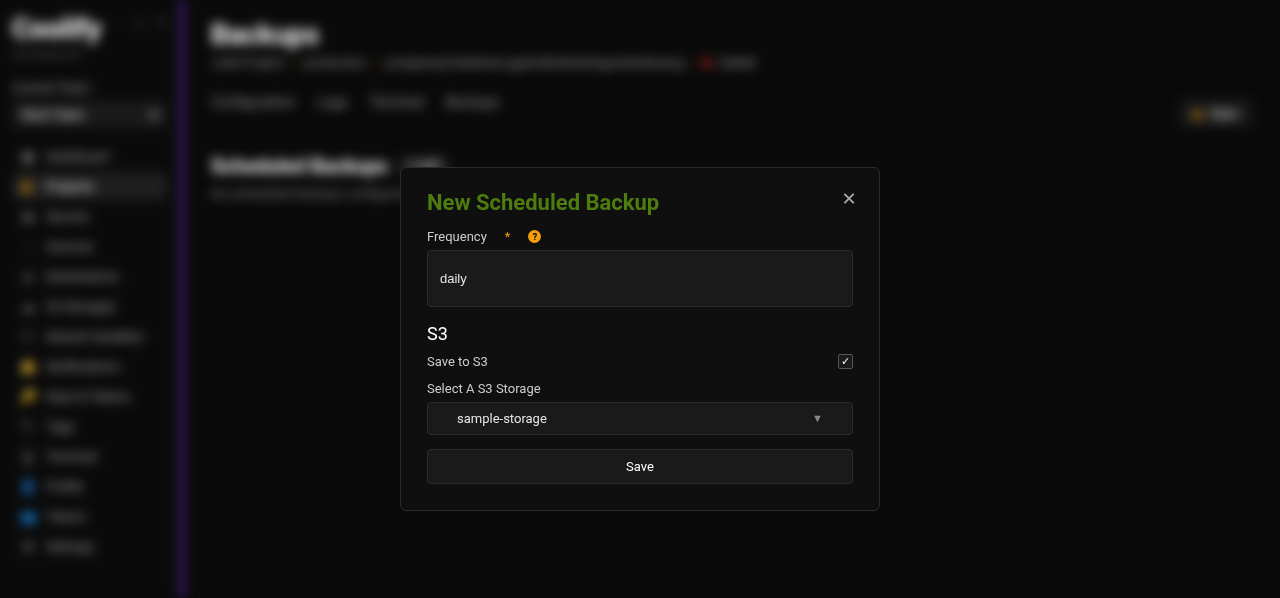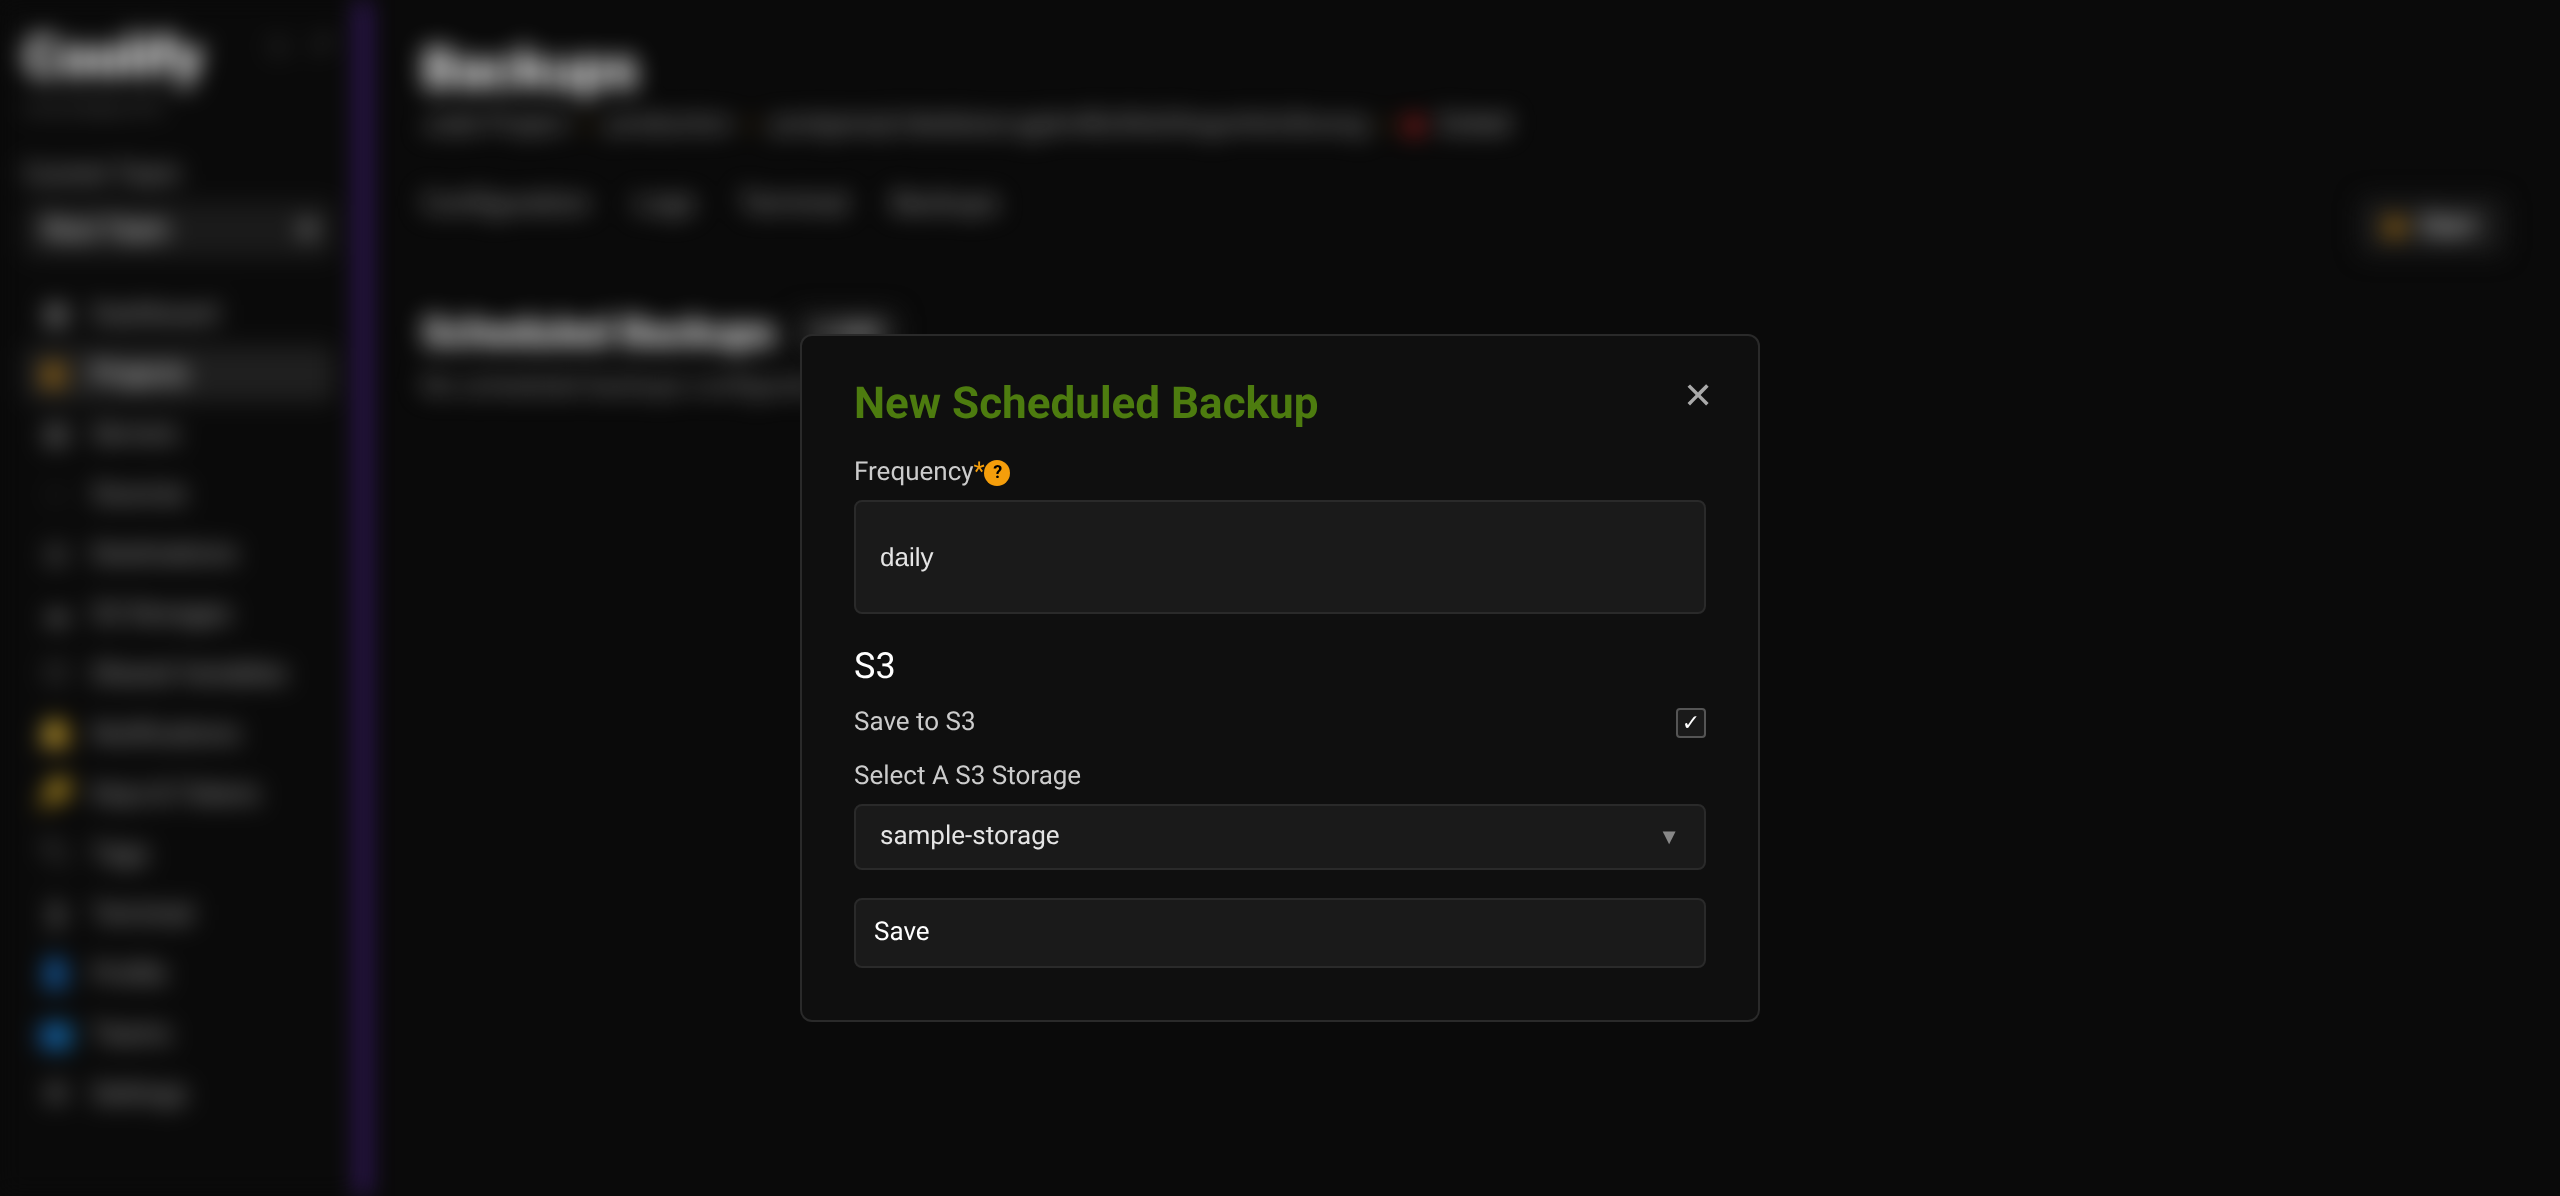--- a/index.html
+++ b/index.html
@@ -84,21 +84,21 @@
   padding: 22px 26px 26px 26px;
   position: relative;
 }
 .modal-title { font-size: 22px; font-weight: 700; color: #4d7c0f; margin-bottom: 14px; }
 .close-btn {
   position: absolute; top: 18px; right: 18px;
   width: 24px; height: 24px; color: #aaa; cursor: pointer;
   display: flex; align-items: center; justify-content: center;
   font-size: 18px;
 }
-.field-label { font-size: 13px; color: #ccc; display: flex; align-items: center; gap: 0; margin-bottom: 6px; }
+.field-label { font-size: 13px; color: #ccc; display: flex; align-items: center; gap: 18px; margin-bottom: 6px; }
 .req { color: #f59e0b; }
 .info-icon {
   width: 13px; height: 13px; border-radius: 50%;
   background: #f59e0b;
   display: inline-flex;
   align-items: center;
   justify-content: center;
   flex-shrink: 0;
 }
 .info-icon::after {
@@ -115,29 +115,29 @@
 .subheading { font-size: 18px; font-weight: 400; color: #fff; margin-top: 16px; margin-bottom: 10px; }
 .toggle-row { display: flex; justify-content: space-between; align-items: center; font-size: 13px; color: #ccc; margin-bottom: 12px; }
 .checkbox {
   width: 15px; height: 15px; border: 1px solid #555; border-radius: 2px;
   background: #1a1a1a; display: flex; align-items: center; justify-content: center;
   cursor: pointer;
 }
 .checkbox.checked::after { content: "✓"; font-size: 11px; color: #fff; }
 .select {
   width: 100%; background: #1a1a1a; border: 1px solid #2a2a2a;
-  color: #e5e5e5; padding: 8px 12px; border-radius: 4px; font-size: 13px;
+  color: #e5e5e5; padding: 8px 29px; border-radius: 4px; font-size: 13px;
   display: flex; justify-content: space-between; align-items: center;
   cursor: pointer; margin-bottom: 14px;
 }
 .select .chev { color: #888; font-size: 11px; }
 .save-btn {
   width: 100%; background: #1a1a1a; border: 1px solid #2a2a2a;
   color: #fff; padding: 9px; border-radius: 4px; font-size: 13px;
-  cursor: pointer;
+  text-align: center; cursor: pointer;
 }
 .header-icons { position: absolute; top: 14px; left: 132px; display: flex; gap: 8px; color: #666; font-size: 14px; }
 </style>
 </head>
 <body>
 
 <div class="bg-layer">
   <div class="sidebar">
     <div class="brand">Coolify</div>
     <div class="version">v4.0.0-beta.376</div>

